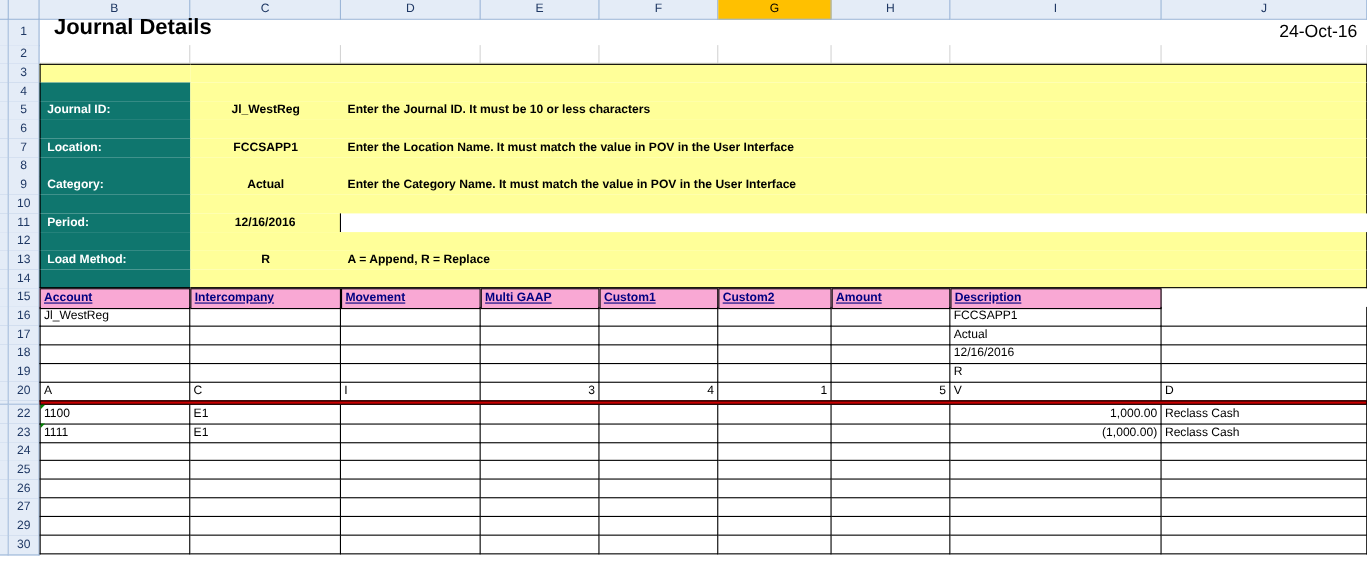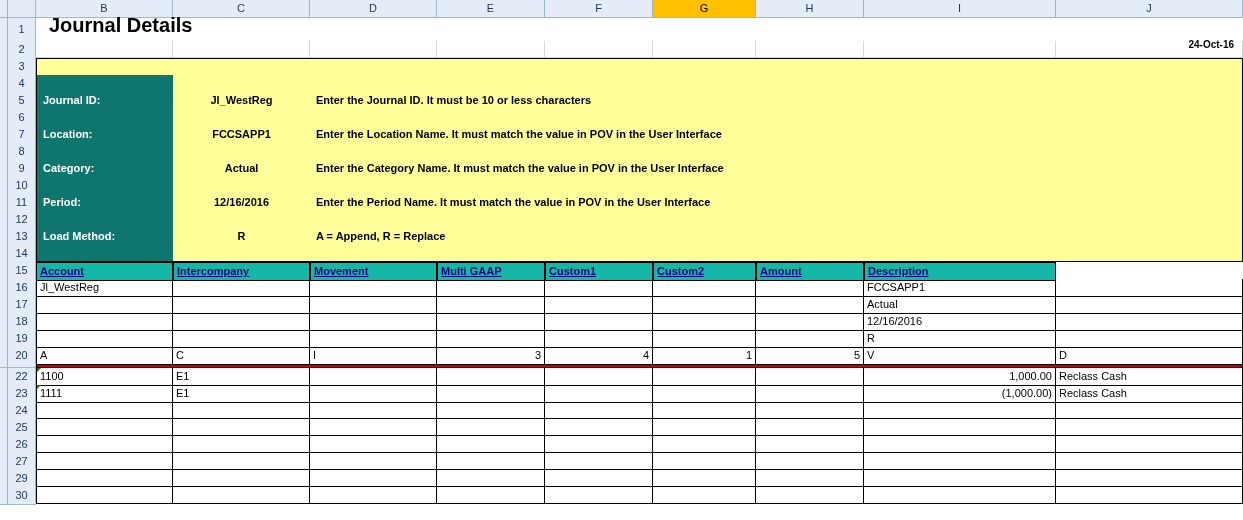--- a/index.html
+++ b/index.html
@@ -57,34 +57,34 @@
     overflow: visible;
     position: relative;
   }
   
   
   .row.title { height: 24px; }
   .row.title .rhd div { line-height:24px; }
   .row.title .cells { grid-template-columns: 1px 1205px; }
   .row.title .cell { border:none;padding-left:12px; }
   .title-text { font-size: 20px; font-weight: bold; font-family: Arial; }
-  .date-text { position:absolute; right:8px; top:19px; font-weight:bold; font-size:10px; }
+  .date-text { position:absolute; right:8px; top:4px; font-weight:normal; font-size:16px; }
 
   
   .yellow .cell { background:#ffff99; border-right:none; border-bottom:none; }
   .yellow .cell:last-child { border-right:1px solid #000; }
   .yellowtop .cell { border-top:1px solid #000; }
   .yellowbot .cell { border-bottom:1px solid #000; }
   .yellow .cells { grid-template-columns: 137px 137px 933px; }
   .yellow .labelcol { background:#0f766e; color:#fff; font-weight:bold; padding-left:6px; border-left:1px solid #000;}
   .yellow .valcol { text-align:center; font-weight:bold; }
   .yellow .hintcol { font-weight:bold; padding-left:6px; }
 
   
-  .bandrow .cell { background:#14b8a6; color:#000080; font-weight:bold; text-decoration:underline; border:1px solid #000; border-right:1px solid #000; }
+  .bandrow .cell { background:#f9a8d4; color:#000080; font-weight:bold; text-decoration:underline; border:1px solid #000; border-right:1px solid #000; }
   .bandrow .cells { grid-template-columns: 137px 137px 127px 108px 108px 103px 108px 192px 187px; }
 
   
   .dataarea .cell { border:1px solid #000; border-top:none; border-left:none; }
   .dataarea .cell:first-child { border-left:1px solid #000; }
   .dataarea .cells { grid-template-columns: 137px 137px 127px 108px 108px 103px 108px 192px 187px; }
 
   
   .redrow { height:4px; }
   .redrow .cells { grid-template-columns: 1207px; }
@@ -252,21 +252,20 @@
     </div>
 
 <div class="row yellow">
   <div class="rhd">
         <div></div>
         <div>11</div>
       </div>
   <div class="cells">
     <div class="cell labelcol">Period:</div>
     <div class="cell valcol">12/16/2016</div>
-    <div class="cell hintcol">Enter the Period Name. It must match the value in POV in the User Interface</div>
   </div>
 </div>
 <div class="row yellow">
       <div class="rhd">
         <div></div>
         <div>12</div>
       </div>
       <div class="cells">
         <div class="cell labelcol"></div>
         <div class="cell valcol"></div>

